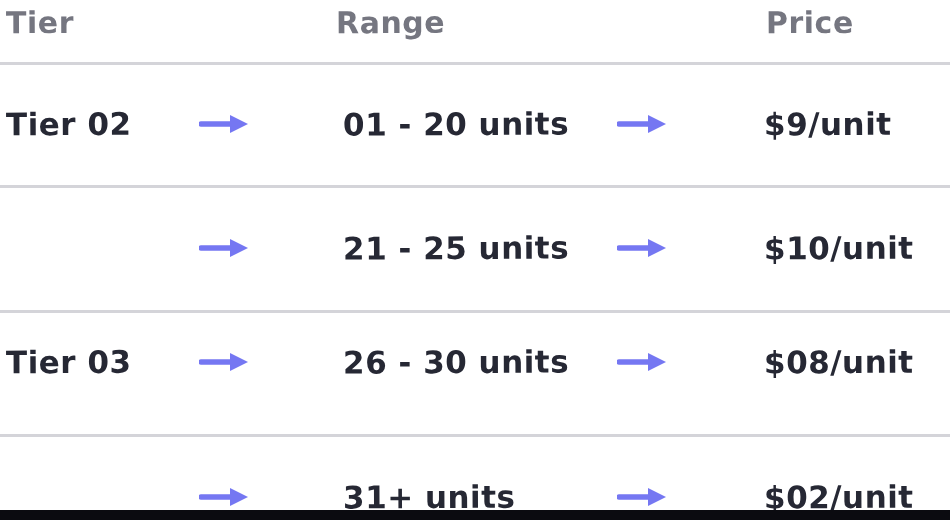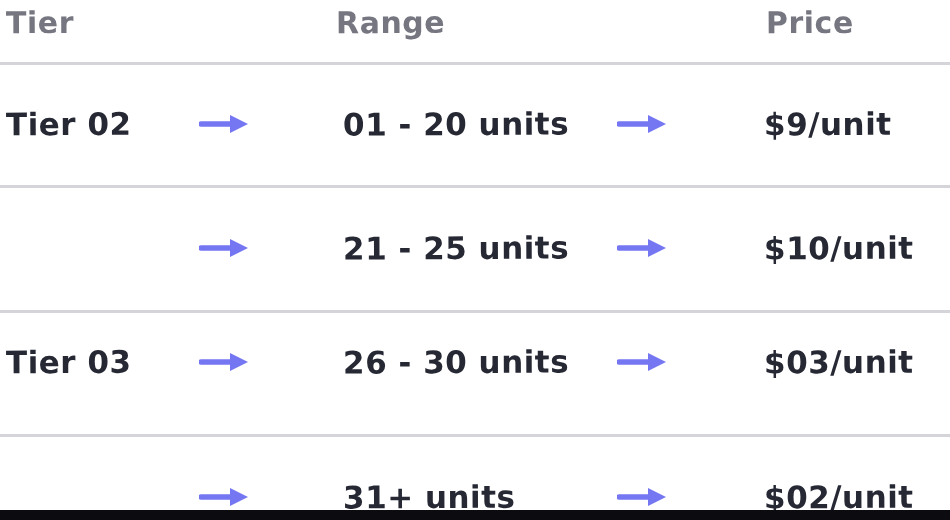--- a/index.html
+++ b/index.html
@@ -115,21 +115,21 @@
     <span class="cell col-tier">Tier 03</span>
     <svg class="arrow arrow-1" viewBox="0 0 50 20">
         <line x1="2" y1="10" x2="33" y2="10"></line>
         <path d="M31 1 L49 10 L31 19 Z"></path>
       </svg>
     <span class="cell col-range">26 - 30 units</span>
     <svg class="arrow arrow-2" viewBox="0 0 50 20">
         <line x1="2" y1="10" x2="33" y2="10"></line>
         <path d="M31 1 L49 10 L31 19 Z"></path>
       </svg>
-    <span class="cell col-price">$03/unit</span>
+    <span class="cell col-price">$08/unit</span>
   </div>
 
   <div class="sep sep-4"></div>
 
   <div class="row row-4">
     <svg class="arrow arrow-1" viewBox="0 0 50 20">
         <line x1="2" y1="10" x2="33" y2="10"></line>
         <path d="M31 1 L49 10 L31 19 Z"></path>
       </svg>
     <span class="cell col-range">31+ units</span>

